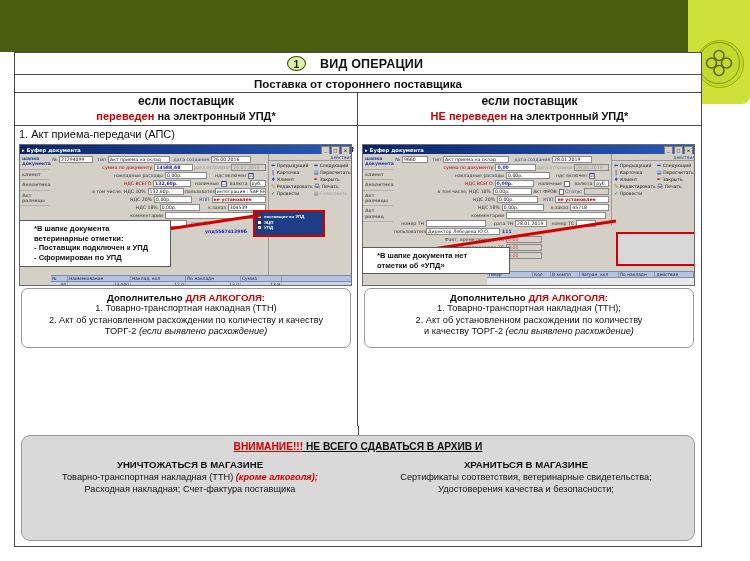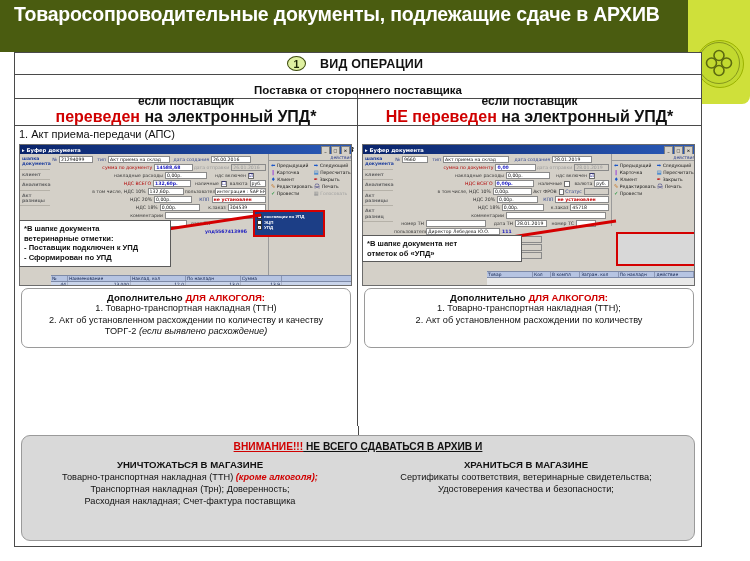--- a/index.html
+++ b/index.html
@@ -89,21 +89,21 @@
     color: #111111;
     letter-spacing: 0.2px;
   }
 
   .row-sub {
     position: absolute;
     left: 0; top: 22px;
     width: 686px; height: 18px;
     border-bottom: 1px solid #4a4a4a;
     box-sizing: border-box;
-    display: flex; align-items: center; justify-content: center; margin-top: 6px;
+    display: flex; align-items: center; justify-content: center;
   }
   .sub-title {
     font-size: 11.5px;
     font-weight: bold;
     color: #111111;
   }
 
   
   .col {
     position: absolute;
@@ -119,21 +119,21 @@
     height: 33px;
     border-bottom: 1px solid #4a4a4a;
     box-sizing: border-box;
     text-align: center;
     padding-top: 1px;
   }
   .col-head .l1 {
     font-size: 12px; font-weight: bold; color: #111111; line-height: 15px;
   }
   .col-head .l2 {
-    font-size: 16px; font-weight: bold; color: #111111; line-height: 15px;
+    font-size: 11px; font-weight: bold; color: #111111; line-height: 15px;
   }
   .red { color: #d00000; }
 
   .doc-list {
     padding: 2px 3px 0 4px;
     font-size: 11px;
     color: #111111;
     line-height: 13.5px;
   }
   .doc-list .note {
@@ -281,21 +281,21 @@
 
   
   .note-box {
     position: absolute;
     background: #ffffff;
     border: 1px solid #5a5a5a;
     font-size: 7.6px;
     color: #111111;
     font-weight: bold;
     line-height: 9.6px;
-    padding: 3px 4px;
+    padding: 3px 14px;
     box-sizing: border-box;
   }
 
   
   .alc-box {
     position: absolute;
     border: 1px solid #9a9a9a;
     border-radius: 7px;
     background: #ffffff;
     box-sizing: border-box;
@@ -335,21 +335,20 @@
     width: 1px; height: 14px;
     background: #4a4a4a;
   }
 </style>
 </head>
 <body>
 
 <div id="page">
 
   <div class="header-band"></div>
-  <div class="header-title">Товаросопроводительные документы, подлежащие сдаче в АРХИВ</div>
 
   <div class="logo-chip">
     <div class="logo-circle"></div>
     <svg class="logo-mark" width="46" height="46" viewBox="0 0 46 46">
       <g fill="none" stroke="#5d6b10" stroke-width="1.6">
         <circle cx="23" cy="15.5" r="5"></circle>
         <circle cx="30.5" cy="23" r="5"></circle>
         <circle cx="23" cy="30.5" r="5"></circle>
         <circle cx="15.5" cy="23" r="5"></circle>
       </g>
@@ -723,41 +722,41 @@
             <div class="grid-row" style="height:9px;background:#e8e8e8;"></div>
           </div>
         </div>
       </div>
 
       <svg class="arrow-svg" style="left:0px; top:118px; width:343px; height:60px;">
         <line x1="258" y1="10" x2="22" y2="46" stroke="#d40000" stroke-width="3"></line>
         <polygon points="30,38 14,49 33,50" fill="#d40000"></polygon>
       </svg>
 
-      <div class="note-box" style="left:4px; top:142px; width:160px; height:27px;">
+      <div class="note-box" style="left:4px; top:154px; width:148px; height:27px;">
         <div>*В шапке документа нет</div>
-        <div>отметок об «УПД»</div>
+        <div>отметки об «УПД»</div>
       </div>
 
       <div class="alc-box" style="left:6px; top:195px; width:330px; height:60px;">
         <div class="alc-title"><span>Дополнительно </span><span class="rd">ДЛЯ АЛКОГОЛЯ:</span></div>
         <div class="alc-line">1. Товарно-транспортная накладная (ТТН);</div>
         <div class="alc-line">2. Акт об установленном расхождении по количеству</div>
+        <div class="alc-line"><span>и качеству ТОРГ-2 </span><i>(если выявлено расхождение)</i></div>
       </div>
     </div>
 
     <div class="divider-vert"></div>
 
     <div class="att-box">
       <div class="att-head"><span class="warn">ВНИМАНИЕ!!!</span><span class="u"> НЕ ВСЕГО СДАВАТЬСЯ В АРХИВ И</span></div>
       <div class="att-cols">
         <div class="att-col">
           <div class="att-sub">УНИЧТОЖАТЬСЯ В МАГАЗИНЕ</div>
           <div class="att-txt"><span>Товарно-транспортная накладная (ТТН) </span><span class="rdi">(кроме алкоголя);</span></div>
-          <div class="att-txt">Транспортная накладная (Трн); Доверенность;</div>
           <div class="att-txt">Расходная накладная; Счет-фактура поставщика</div>
         </div>
         <div class="att-col">
           <div class="att-sub">ХРАНИТЬСЯ В МАГАЗИНЕ</div>
           <div class="att-txt">Сертификаты соответствия, ветеринарные свидетельства;</div>
           <div class="att-txt">Удостоверения качества и безопасности;</div>
         </div>
       </div>
     </div>
 

